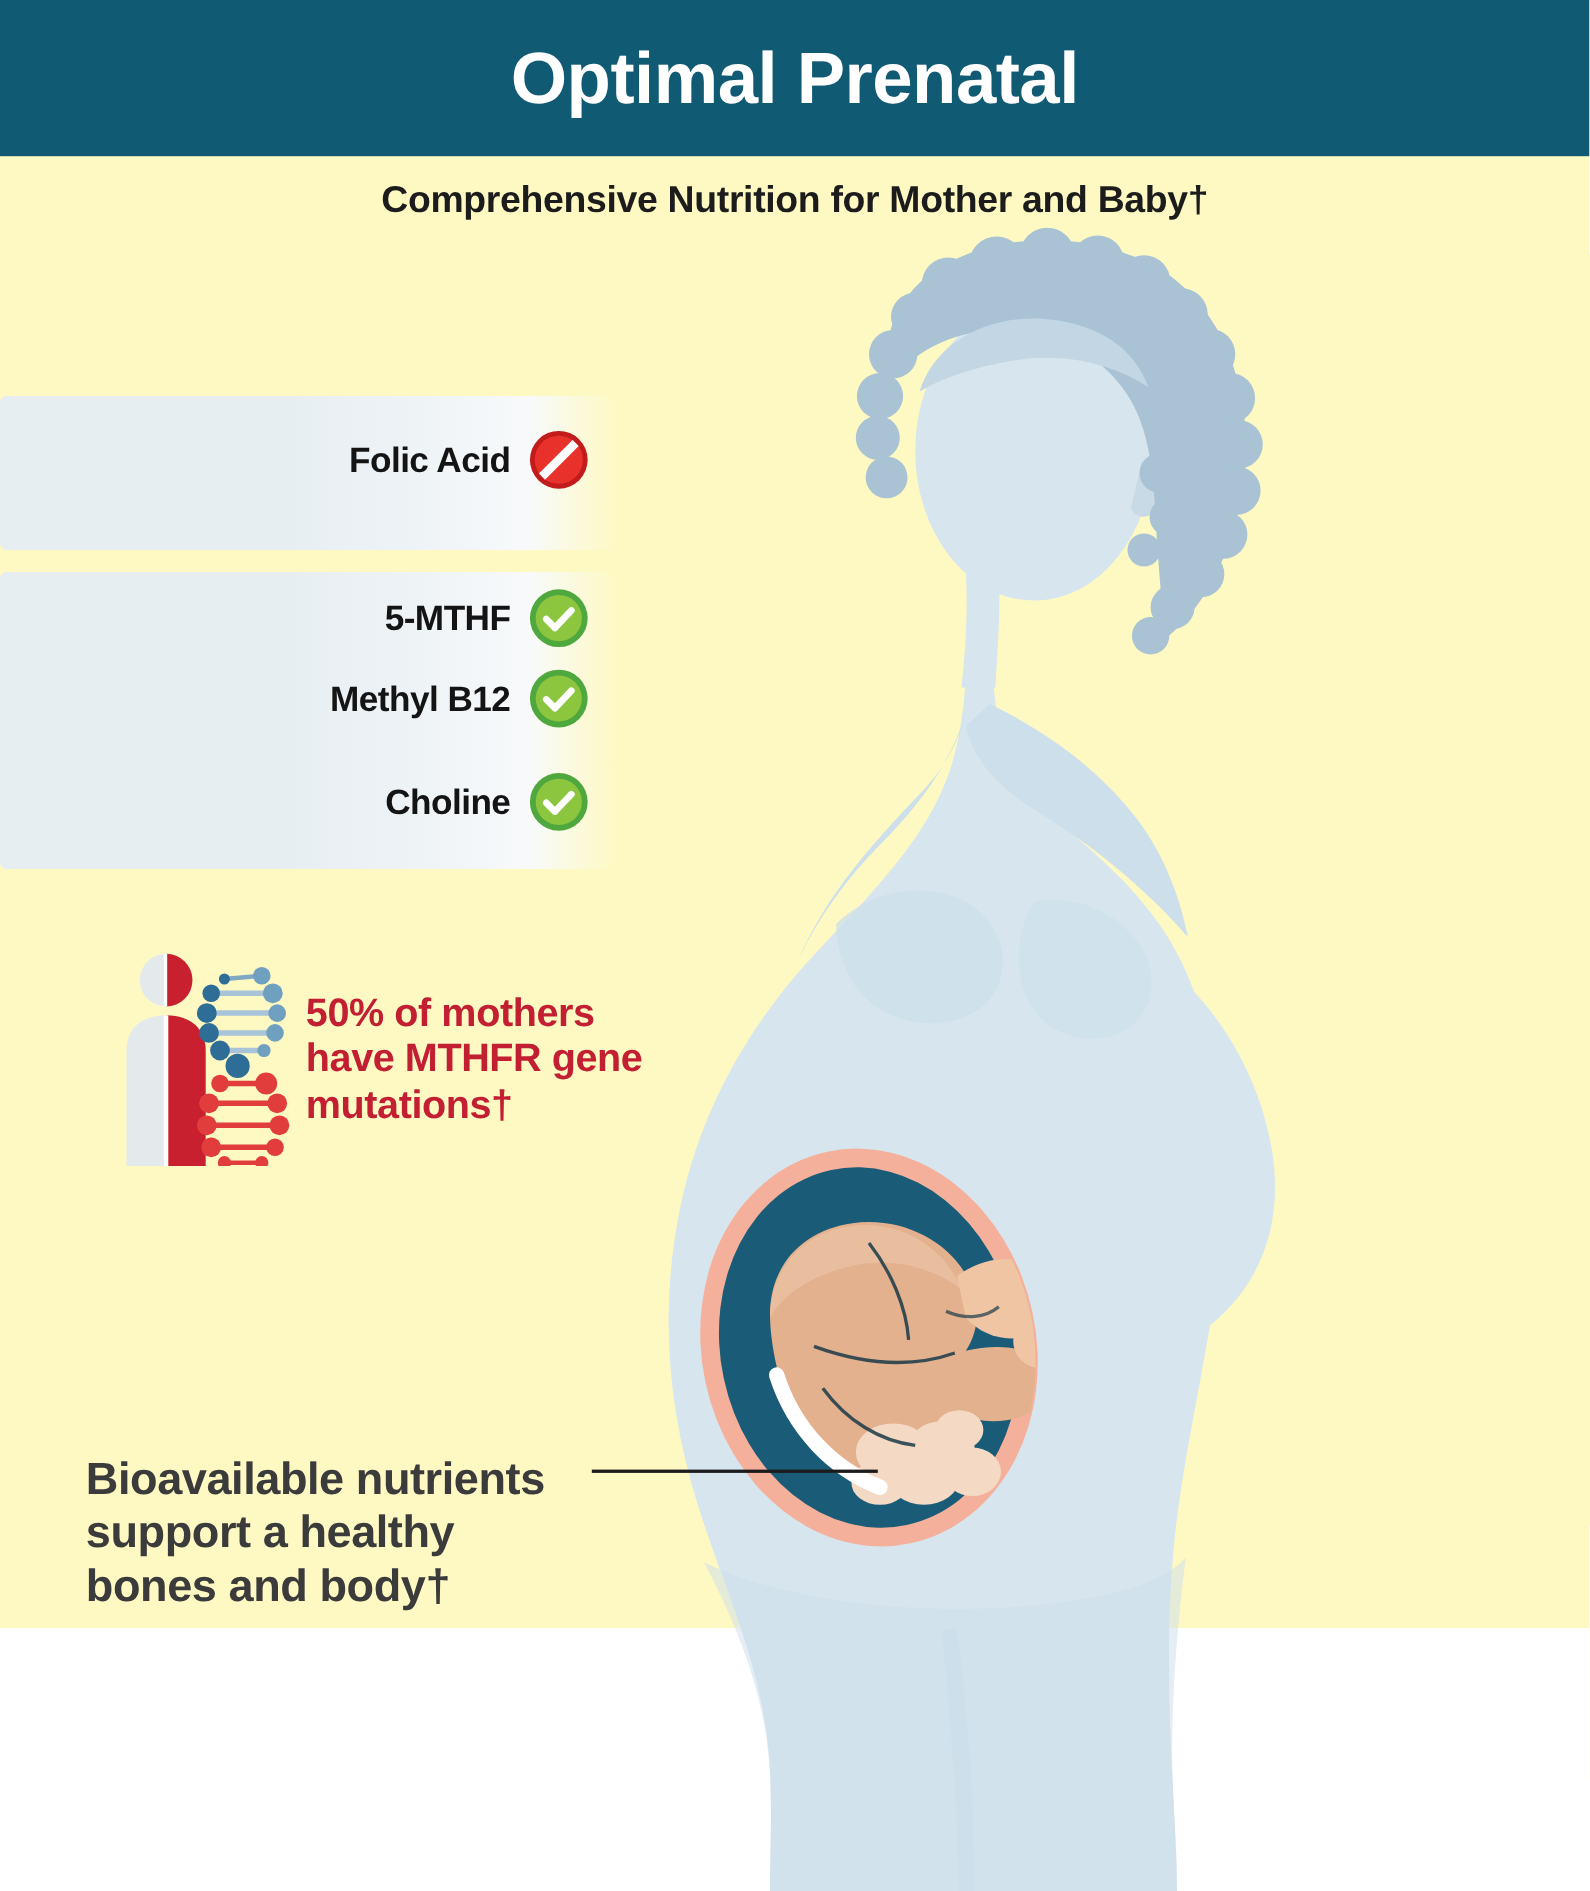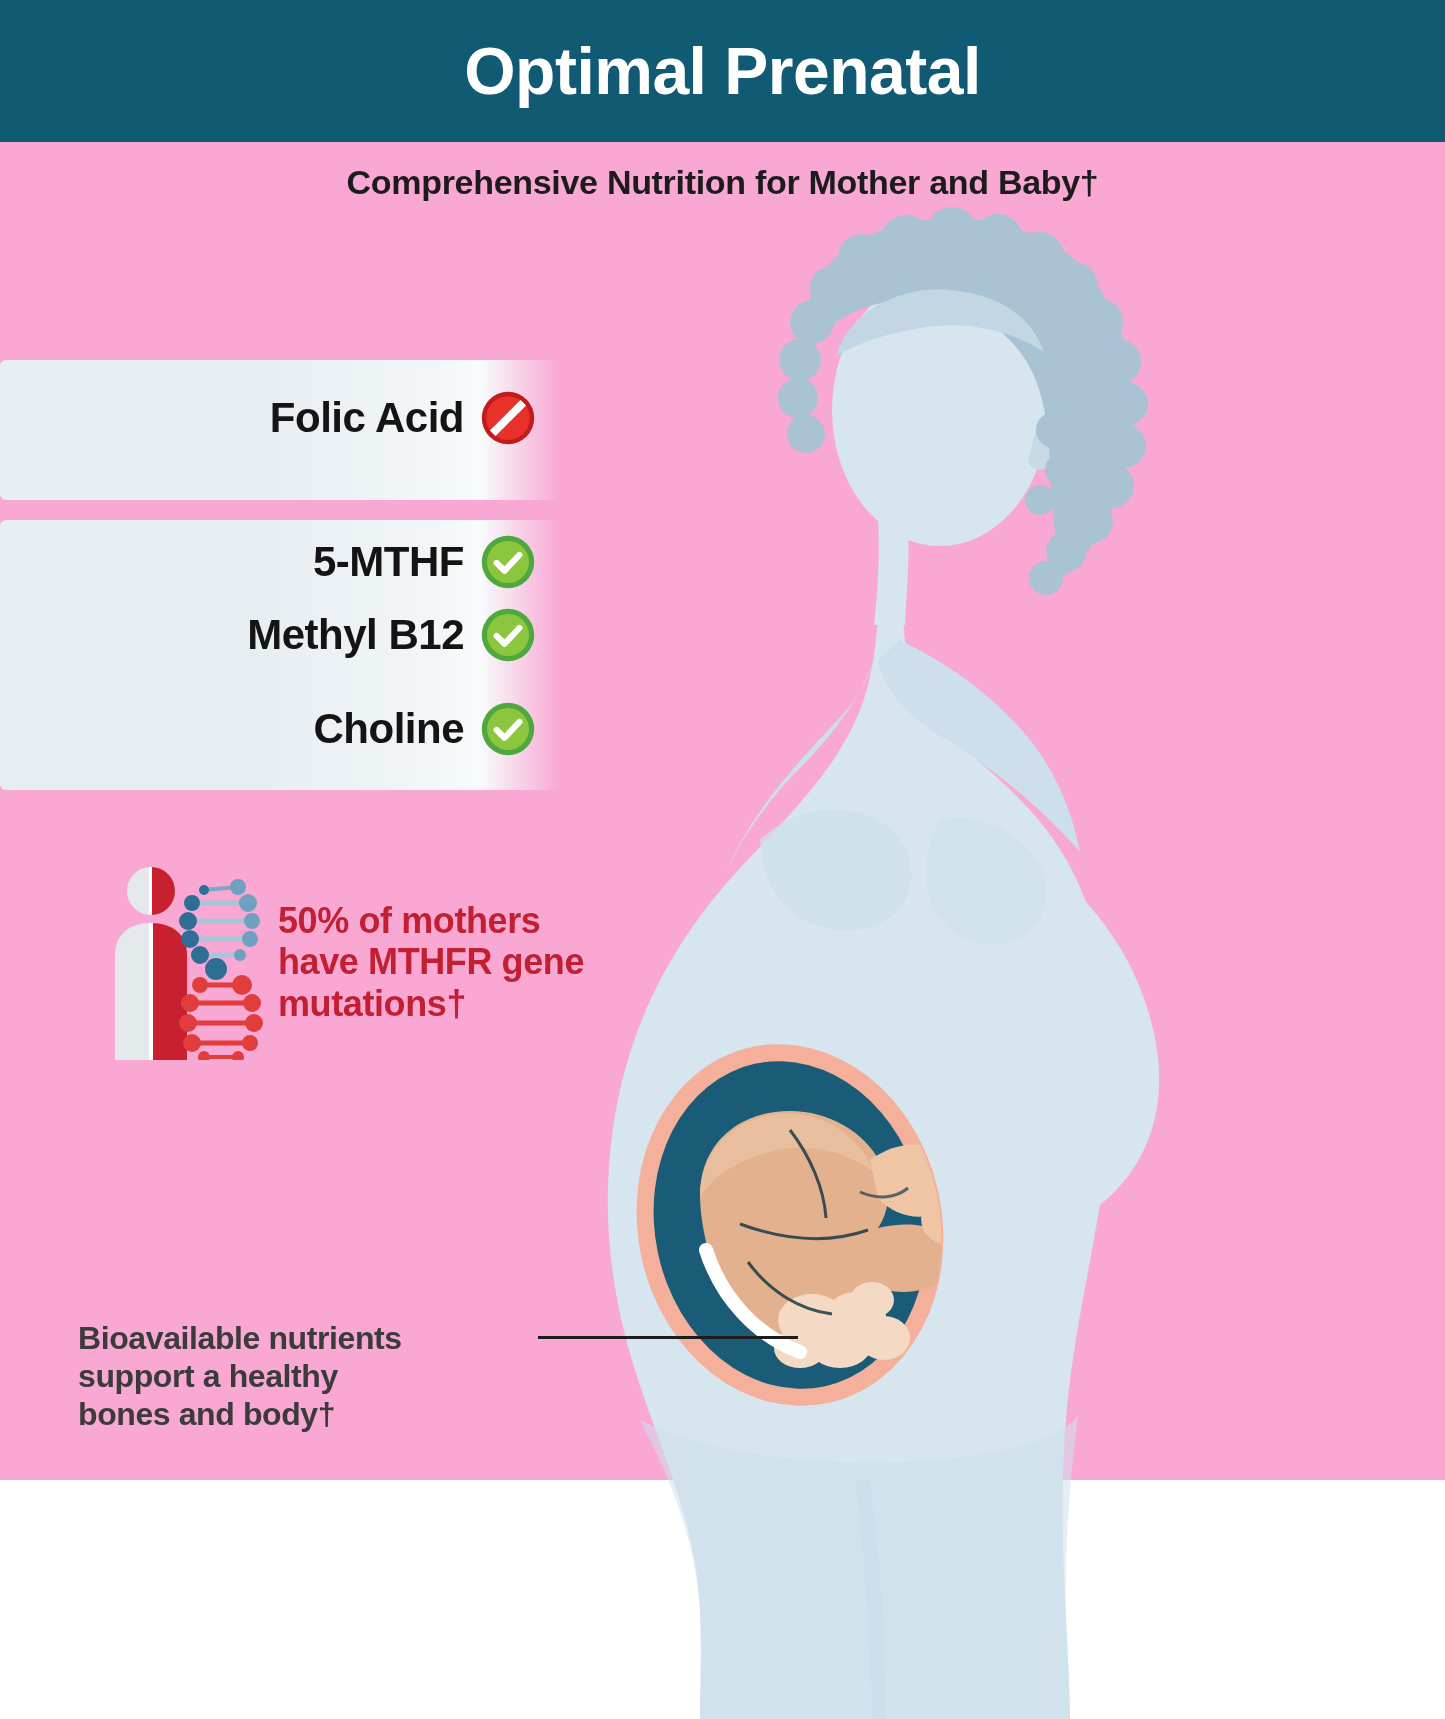--- a/index.html
+++ b/index.html
@@ -5,21 +5,21 @@
   * { margin:0; padding:0; box-sizing:border-box; }
   html, body {
     width:1445px; height:1719px;
     background:#ffffff;
     font-family:"Liberation Sans", sans-serif;
     overflow:hidden;
   }
   #root {
     position:relative;
     width:1445px; height:1480px;
-    background:#f9a8d4;
+    background:#fef9c3;
   }
 
   
   #header-band {
     position:absolute; left:0; top:0;
     width:1445px; height:142px;
     background:#105A74;
     display:flex; align-items:center; justify-content:center;
   }
   #header-title {
@@ -63,21 +63,21 @@
     background:linear-gradient(to right, #E7EEF2 0%, #E7EEF2 46%, #EEF3F6 68%, #F8FAFB 86%, rgba(255,255,255,0) 100%);
   }
 
   .nutrient-row {
     position:absolute;
     display:flex; align-items:center; justify-content:flex-end;
     width:536px; left:0;
   }
   .nutrient-label {
     color:#141414;
-    font-size:42px;
+    font-size:32px;
     font-weight:bold;
     letter-spacing:-0.5px;
     white-space:nowrap;
   }
   .badge {
     width:56px; height:56px;
     margin-left:16px;
     flex:0 0 auto;
   }
 
@@ -100,21 +100,21 @@
     line-height:1.15;
     letter-spacing:-0.4px;
   }
 
   
   #bottom-caption {
     position:absolute;
     left:78px; top:1320px;
     width:520px;
     color:#3B3B3B;
-    font-size:32px;
+    font-size:41px;
     font-weight:bold;
     line-height:1.18;
     letter-spacing:-0.4px;
   }
   #leader-line {
     position:absolute;
     left:538px; top:1336px;
     width:260px; height:3px;
     background:#1C1C1C;
   }

